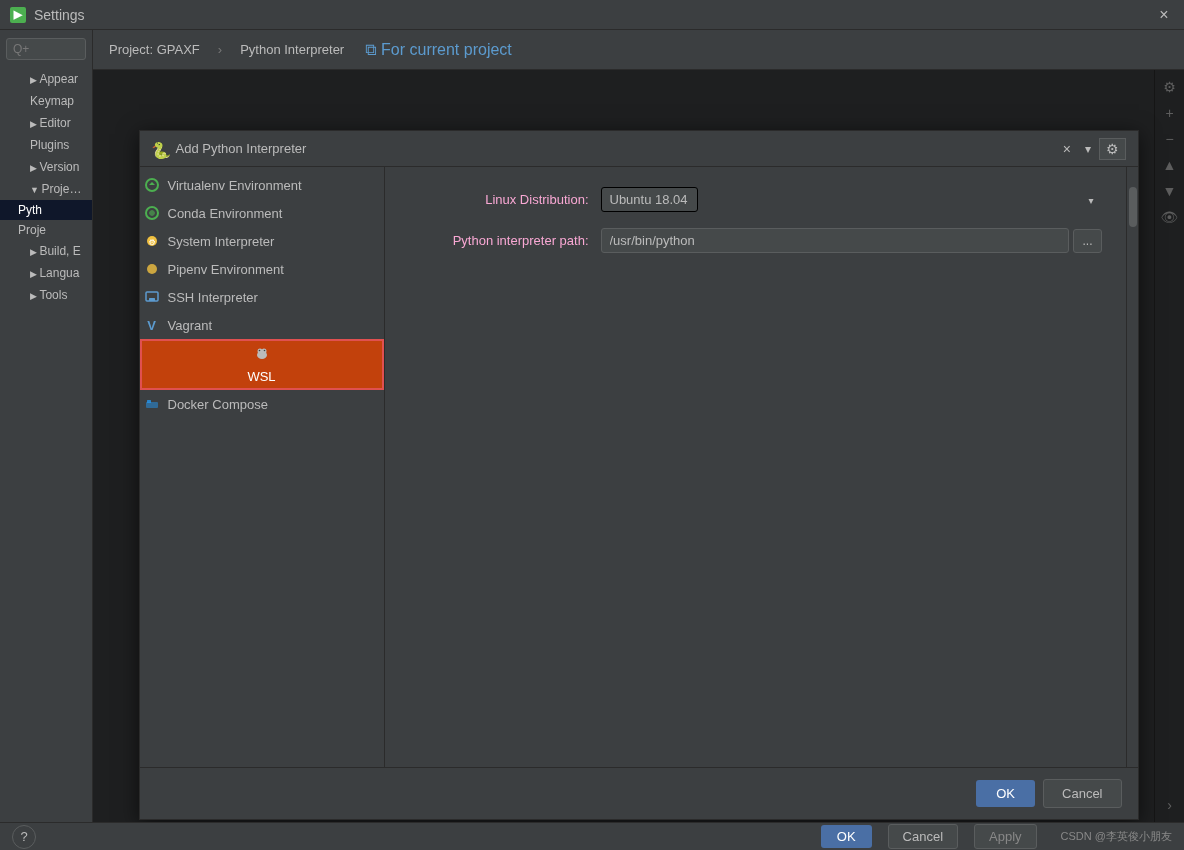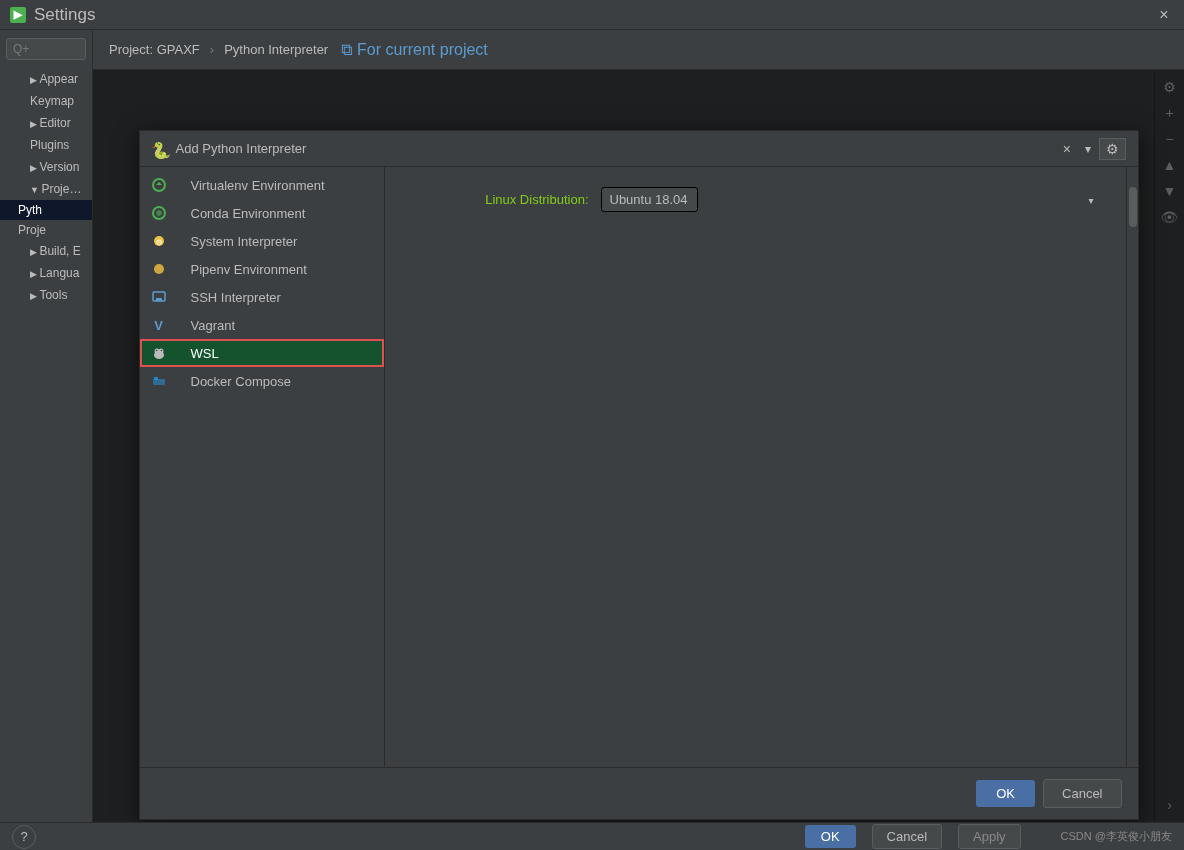--- a/index.html
+++ b/index.html
@@ -46,21 +46,21 @@
       border-radius: 2px;
       font-size: 10px;
       display: flex;
       align-items: center;
       justify-content: center;
       color: white;
     }
 
     .title-bar-title {
       color: #bbbbbb;
-      font-size: 17px;
+      font-size: 14px;
       text-align: center;
     }
 
     .title-bar-close {
       cursor: pointer;
       color: #bbbbbb;
       font-size: 16px;
       width: 20px;
       height: 20px;
       display: flex;
@@ -128,21 +128,21 @@
     .sidebar-subitem.selected { background: #0f172a; color: white; }
 
     
     .header-bar {
       height: 40px;
       background: #3c3f41;
       border-bottom: 1px solid #2b2b2b;
       display: flex;
       align-items: center;
       padding: 0 16px;
-      gap: 8px;
+      gap: 16px;
     }
 
     .breadcrumb {
       color: #bbbbbb;
       font-size: 13px;
     }
 
     .for-project-link {
       color: #5c9bcf;
       font-size: 16px;
@@ -317,32 +317,33 @@
     
     .interpreter-list {
       width: 245px;
       background: #3c3f41;
       border-right: 1px solid #2b2b2b;
       overflow-y: auto;
       padding: 4px 0;
     }
 
     .interpreter-item {
-      padding: 6px 11px;
-      cursor: pointer;
-      display: flex;
-      align-items: center;
-      gap: 24px;
+      padding: 6px 4px;
+      cursor: pointer;
+      display: flex;
+      align-items: center;
+      gap: 8px;
       color: #bbbbbb;
       font-size: 13px;
     }
 
     .interpreter-item.selected {
-      background: #14532d;
+      background: #c2410c;
       color: white;
+      flex-direction: column;
     }
 
     .interpreter-item.selected .item-icon { color: white; }
 
     .item-icon {
       width: 16px;
       height: 16px;
       display: flex;
       align-items: center;
       justify-content: center;
@@ -379,21 +380,21 @@
     }
 
     .form-row {
       display: flex;
       align-items: center;
       gap: 12px;
     }
 
     .form-label {
       width: 180px;
-      color: #84cc16;
+      color: #f9a8d4;
       font-size: 13px;
       text-align: right;
       flex-shrink: 0;
     }
 
     .form-control-wrapper {
       flex: 1;
       display: flex;
       align-items: center;
       gap: 4px;
@@ -688,20 +689,27 @@
                     <div class="form-control-wrapper">
                       <div class="dropdown-wrapper">
                         <select class="dropdown-select">
                           <option>Ubuntu 18.04</option>
                         </select>
                         <span class="dropdown-arrow">▾</span>
                       </div>
                     </div>
                   </div>
 
+                  <div class="form-row">
+                    <span class="form-label">Python interpreter path:</span>
+                    <div class="form-control-wrapper">
+                      <input class="text-input" type="text" value="/usr/bin/python" style="">
+                      <button class="browse-btn">...</button>
+                    </div>
+                  </div>
 
                 </div>
 
                 <div style="flex:1;"></div>
               </div>
 
               <div class="scrollbar-area">
                 <div class="scrollbar-thumb"></div>
               </div>
 
@@ -718,17 +726,17 @@
       </div>
     </div>
   </div>
 
   <div class="status-bar">
     <button class="help-btn">?</button>
     <div class="status-bar-right">
       <button class="ok-button-main">OK</button>
       <button class="cancel-button-main">Cancel</button>
       <button class="apply-button-main">Apply</button>
-      <span style="font-size:11px; color:#888; margin-left:24px;">CSDN @李英俊小朋友</span>
+      <span style="font-size:11px; color:#888; margin-left:8px;">CSDN @李英俊小朋友</span>
     </div>
   </div>
 
 </div>
 
 </body></html>

